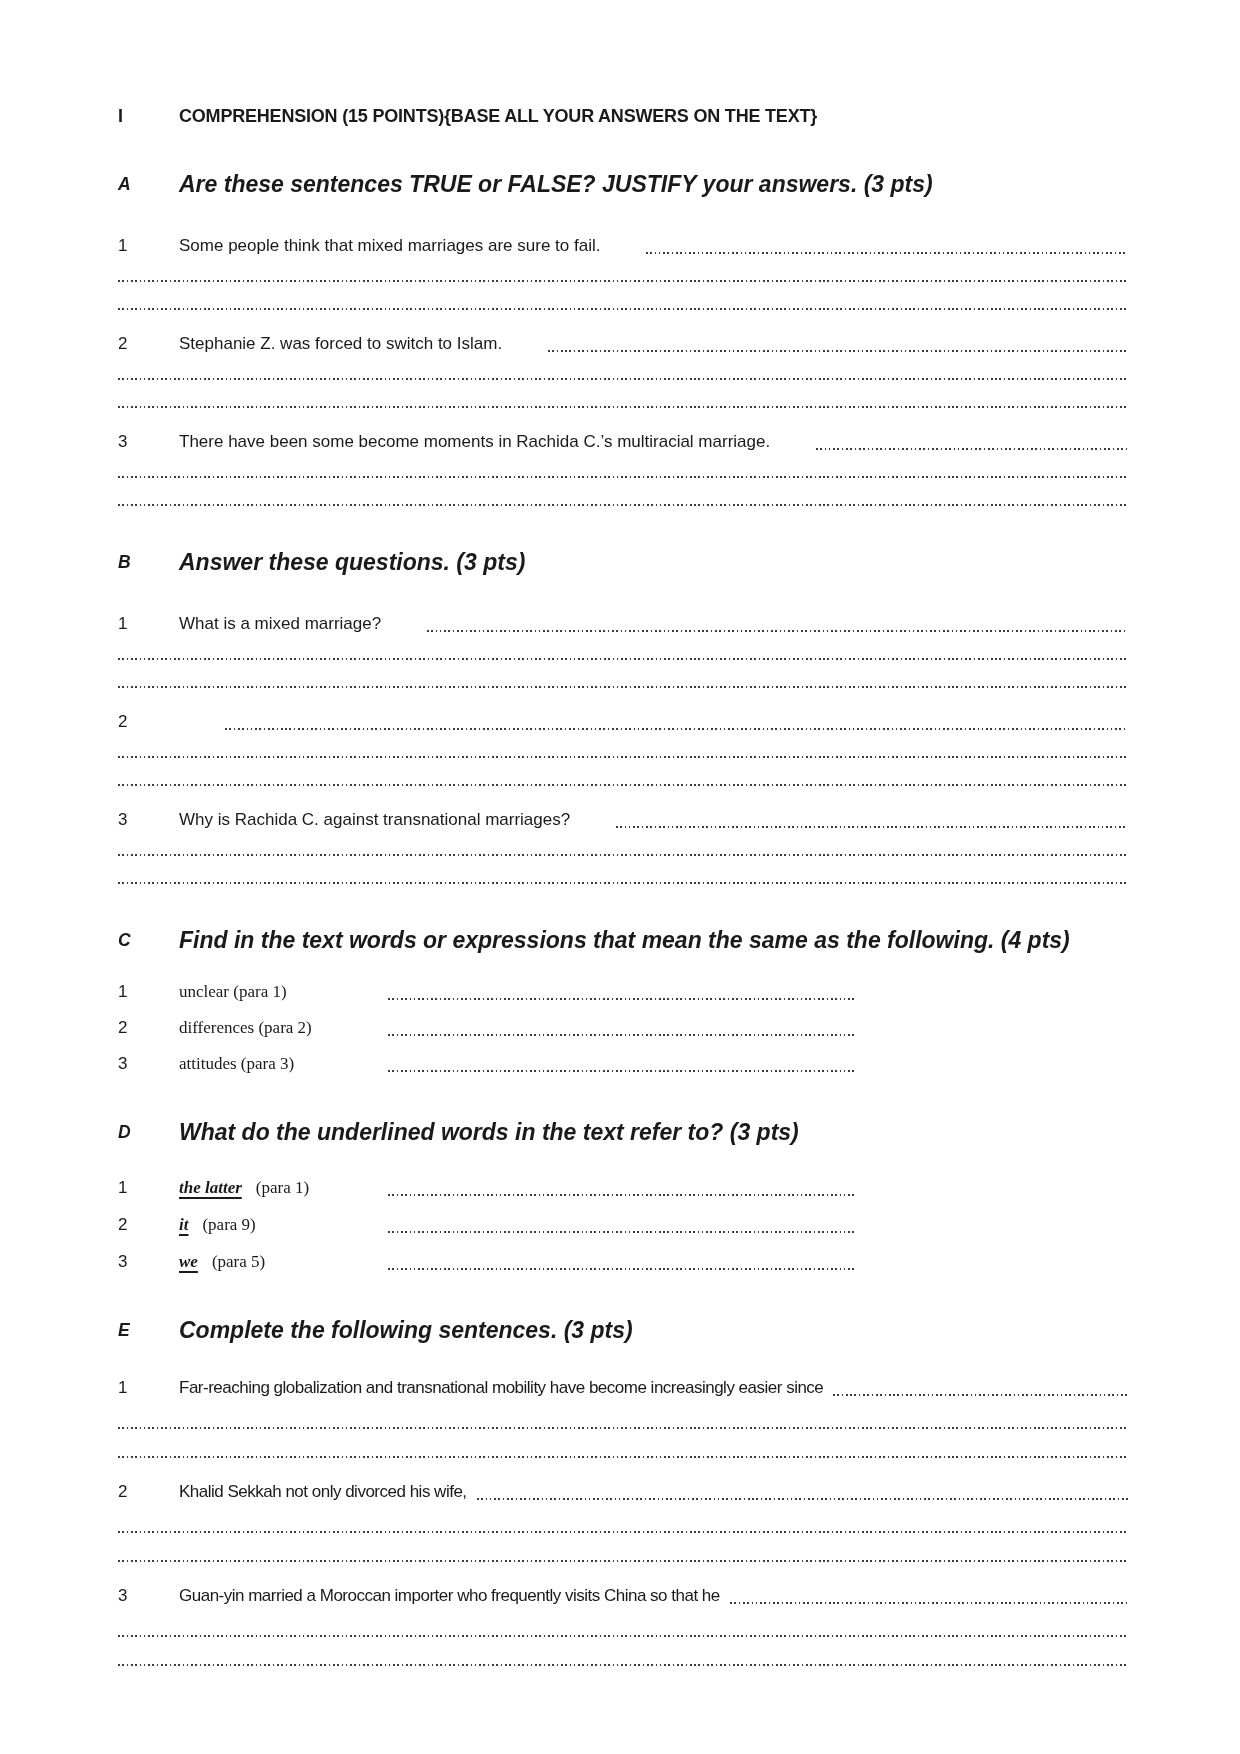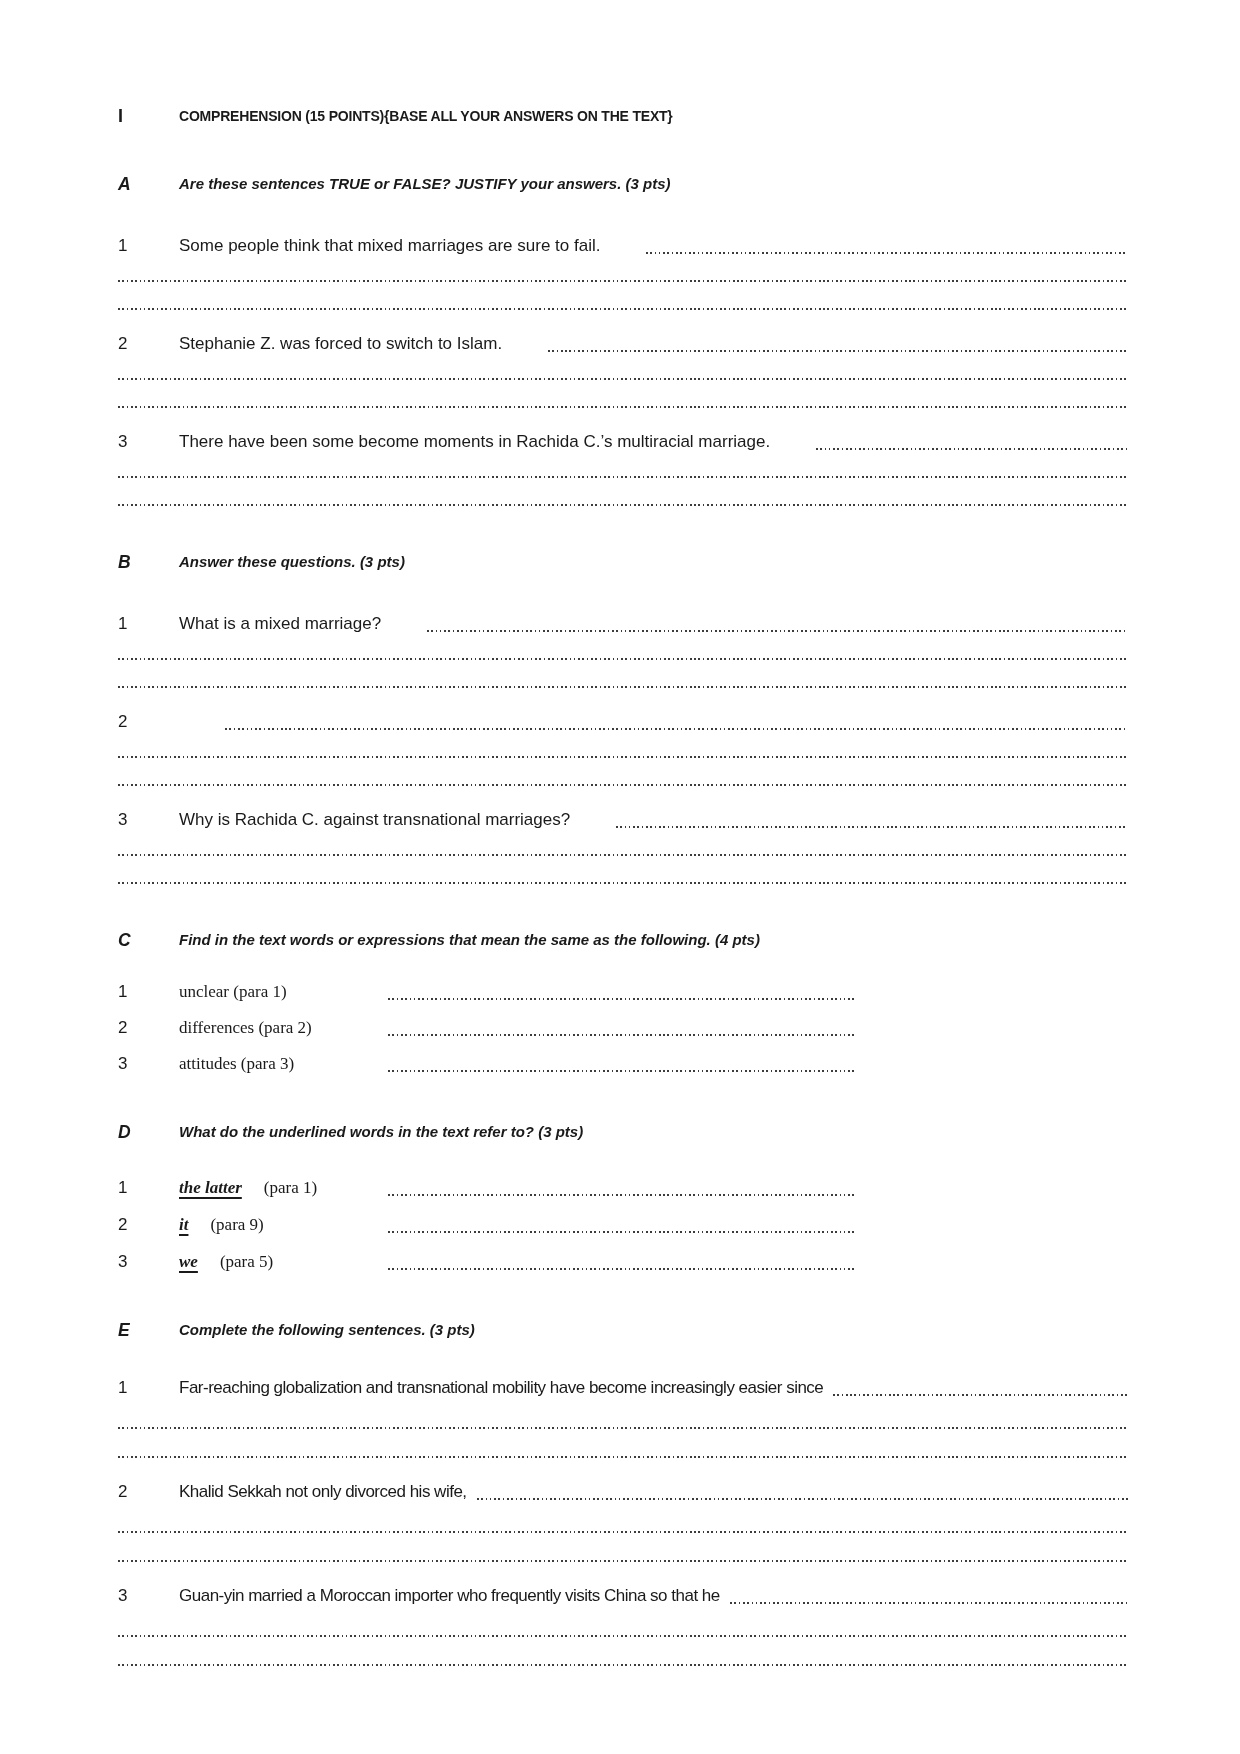--- a/index.html
+++ b/index.html
@@ -4,42 +4,42 @@
 <style>
   html,body{margin:0;padding:0;background:#e8e8e8;}
   .page{
     width:1240px;height:1754px;background:#ffffff;margin:0 auto;
     box-sizing:border-box;padding:104px 112px 0 118px;
     font-family:"Liberation Sans",sans-serif;color:#1a1a1a;
     font-size:17px;line-height:24px;position:relative;overflow:hidden;
   }
   .row{display:flex;align-items:flex-start;}
   .num{width:61px;flex-shrink:0;}
-  .main-title{font-weight:bold;font-size:14px;letter-spacing:-0.2px;white-space:nowrap;}
+  .main-title{font-weight:bold;font-size:18px;letter-spacing:-0.2px;white-space:nowrap;}
   .title-num{font-weight:bold;font-size:18px;}
   .sec-heading{margin-top:44px;}
   .sec-letter{font-weight:bold;font-style:italic;font-size:17.5px;}
-  .sec-title{font-weight:bold;font-style:italic;font-size:15px;white-space:nowrap;text-align:center;}
+  .sec-title{font-weight:bold;font-style:italic;font-size:23px;white-space:nowrap;text-align:center;}
   .sec-body{margin-top:38px;}
   .item{margin-bottom:22px;}
   .q-row{height:24px;}
   .q-text{white-space:nowrap;}
   .dots{
     height:2px;
     background-image:repeating-linear-gradient(to right,#3c3c3c 0 1.6px,transparent 1.6px 4.3px);
   }
   .fill{flex:1;align-self:flex-end;margin-bottom:4px;margin-left:46px;}
   .ans-line{height:2px;margin-top:22px;
     background-image:repeating-linear-gradient(to right,#3c3c3c 0 1.6px,transparent 1.6px 4.3px);}
   .ans-line.l2{margin-top:26px;}
   
   .short-row{height:24px;margin-bottom:12px;}
   .short-label{width:209px;flex-shrink:0;white-space:nowrap;font-family:Liberation Serif, serif;}
   .short-dots{width:468px;align-self:flex-end;margin-bottom:4px;}
-  .d-word{font-weight:bold;font-style:italic;text-decoration:underline;text-decoration-thickness:2px;text-underline-offset:4px;margin-right:22px;}
+  .d-word{font-weight:bold;font-style:italic;text-decoration:underline;text-decoration-thickness:2px;text-underline-offset:4px;margin-right:14px;}
   .sec-d .short-row{margin-bottom:13px;}
   
   .sec-e .q-text{letter-spacing:-0.5px;}
   .sec-e .fill{margin-left:10px;}
   .sec-e .ans-line{margin-top:27px;}
   .sec-b{margin-top:34px;}
   .sec-c{margin-top:34px;}
   .sec-c .sec-body{margin-top:28px;}
   .sec-d{margin-top:36px;}
   .sec-d .sec-body{margin-top:32px;}

